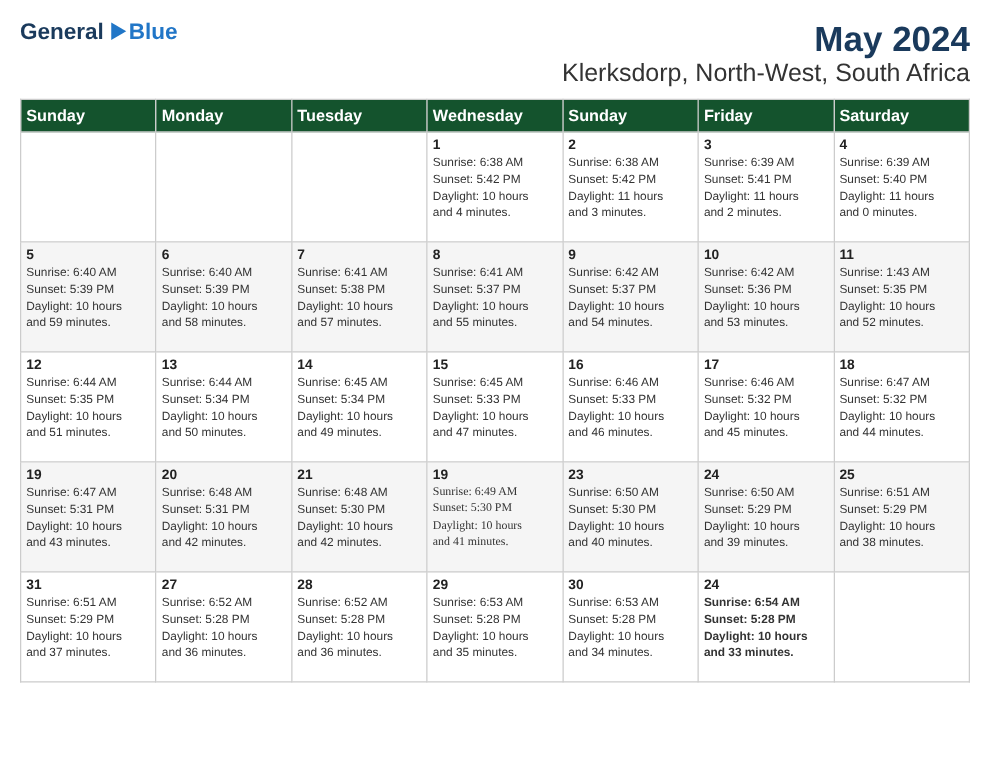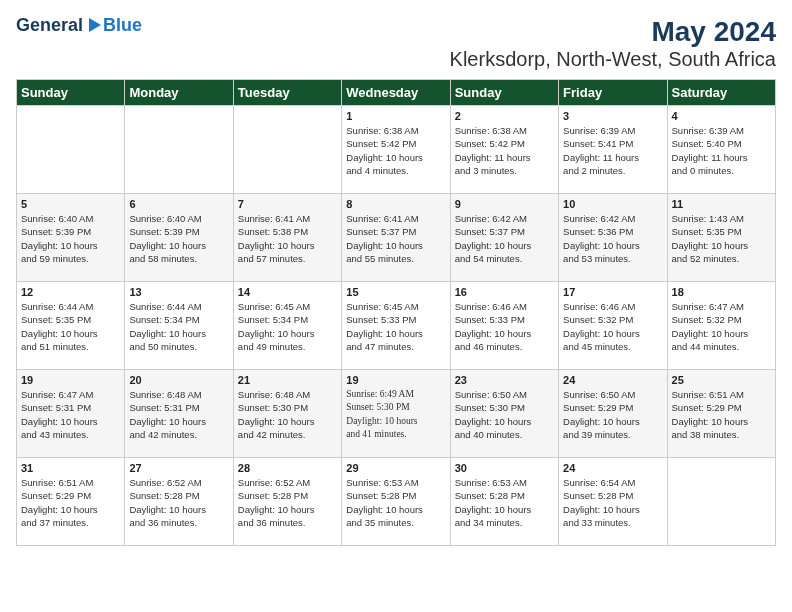--- a/index.html
+++ b/index.html
@@ -336,21 +336,21 @@
         </td>
         <td>
           <span class="day-number">30</span>
           <div class="cell-text" style="white-space: pre-line;">Sunrise: 6:53 AM
 Sunset: 5:28 PM
 Daylight: 10 hours
 and 34 minutes.</div>
         </td>
         <td>
           <span class="day-number">24</span>
-          <div class="cell-text" style="white-space: pre-line;">Sunrise: 6:54 AM
+          <div class="cell-text" style="white-space: pre-line; font-weight: bold;">Sunrise: 6:54 AM
 Sunset: 5:28 PM
 Daylight: 10 hours
 and 33 minutes.</div>
         </td>
         <td class="empty-cell"></td>
       </tr>
     </tbody>
 </table>
 
 </body></html>

